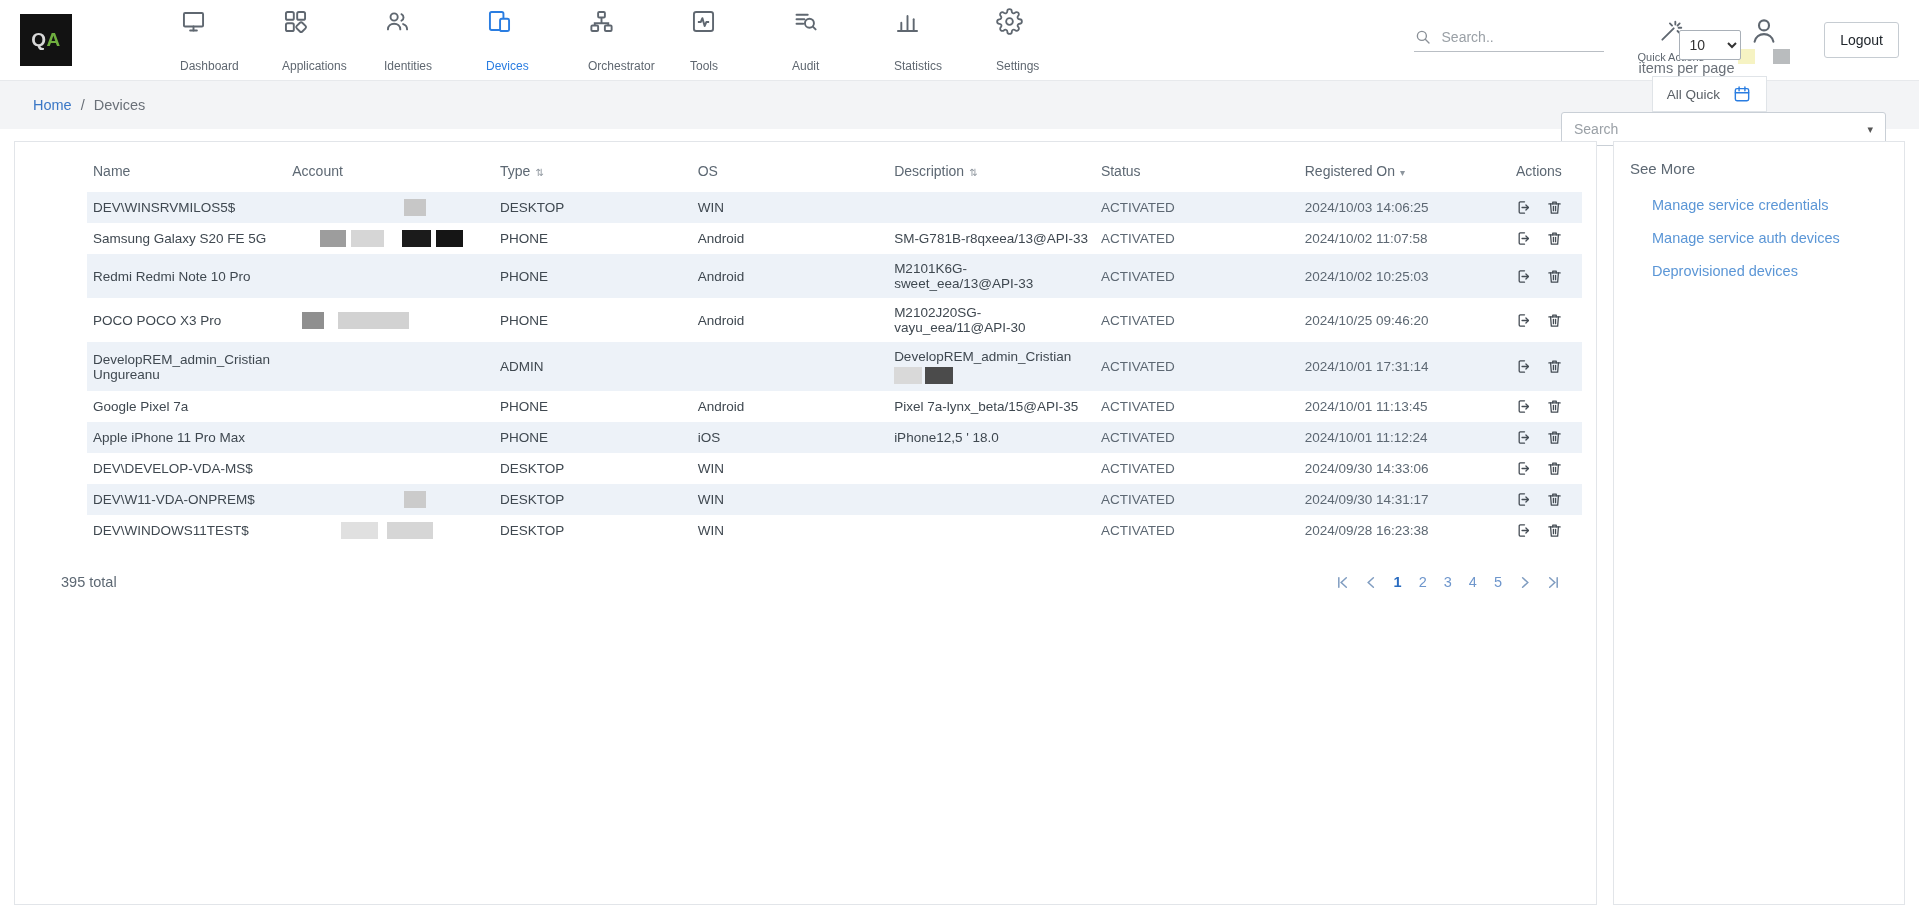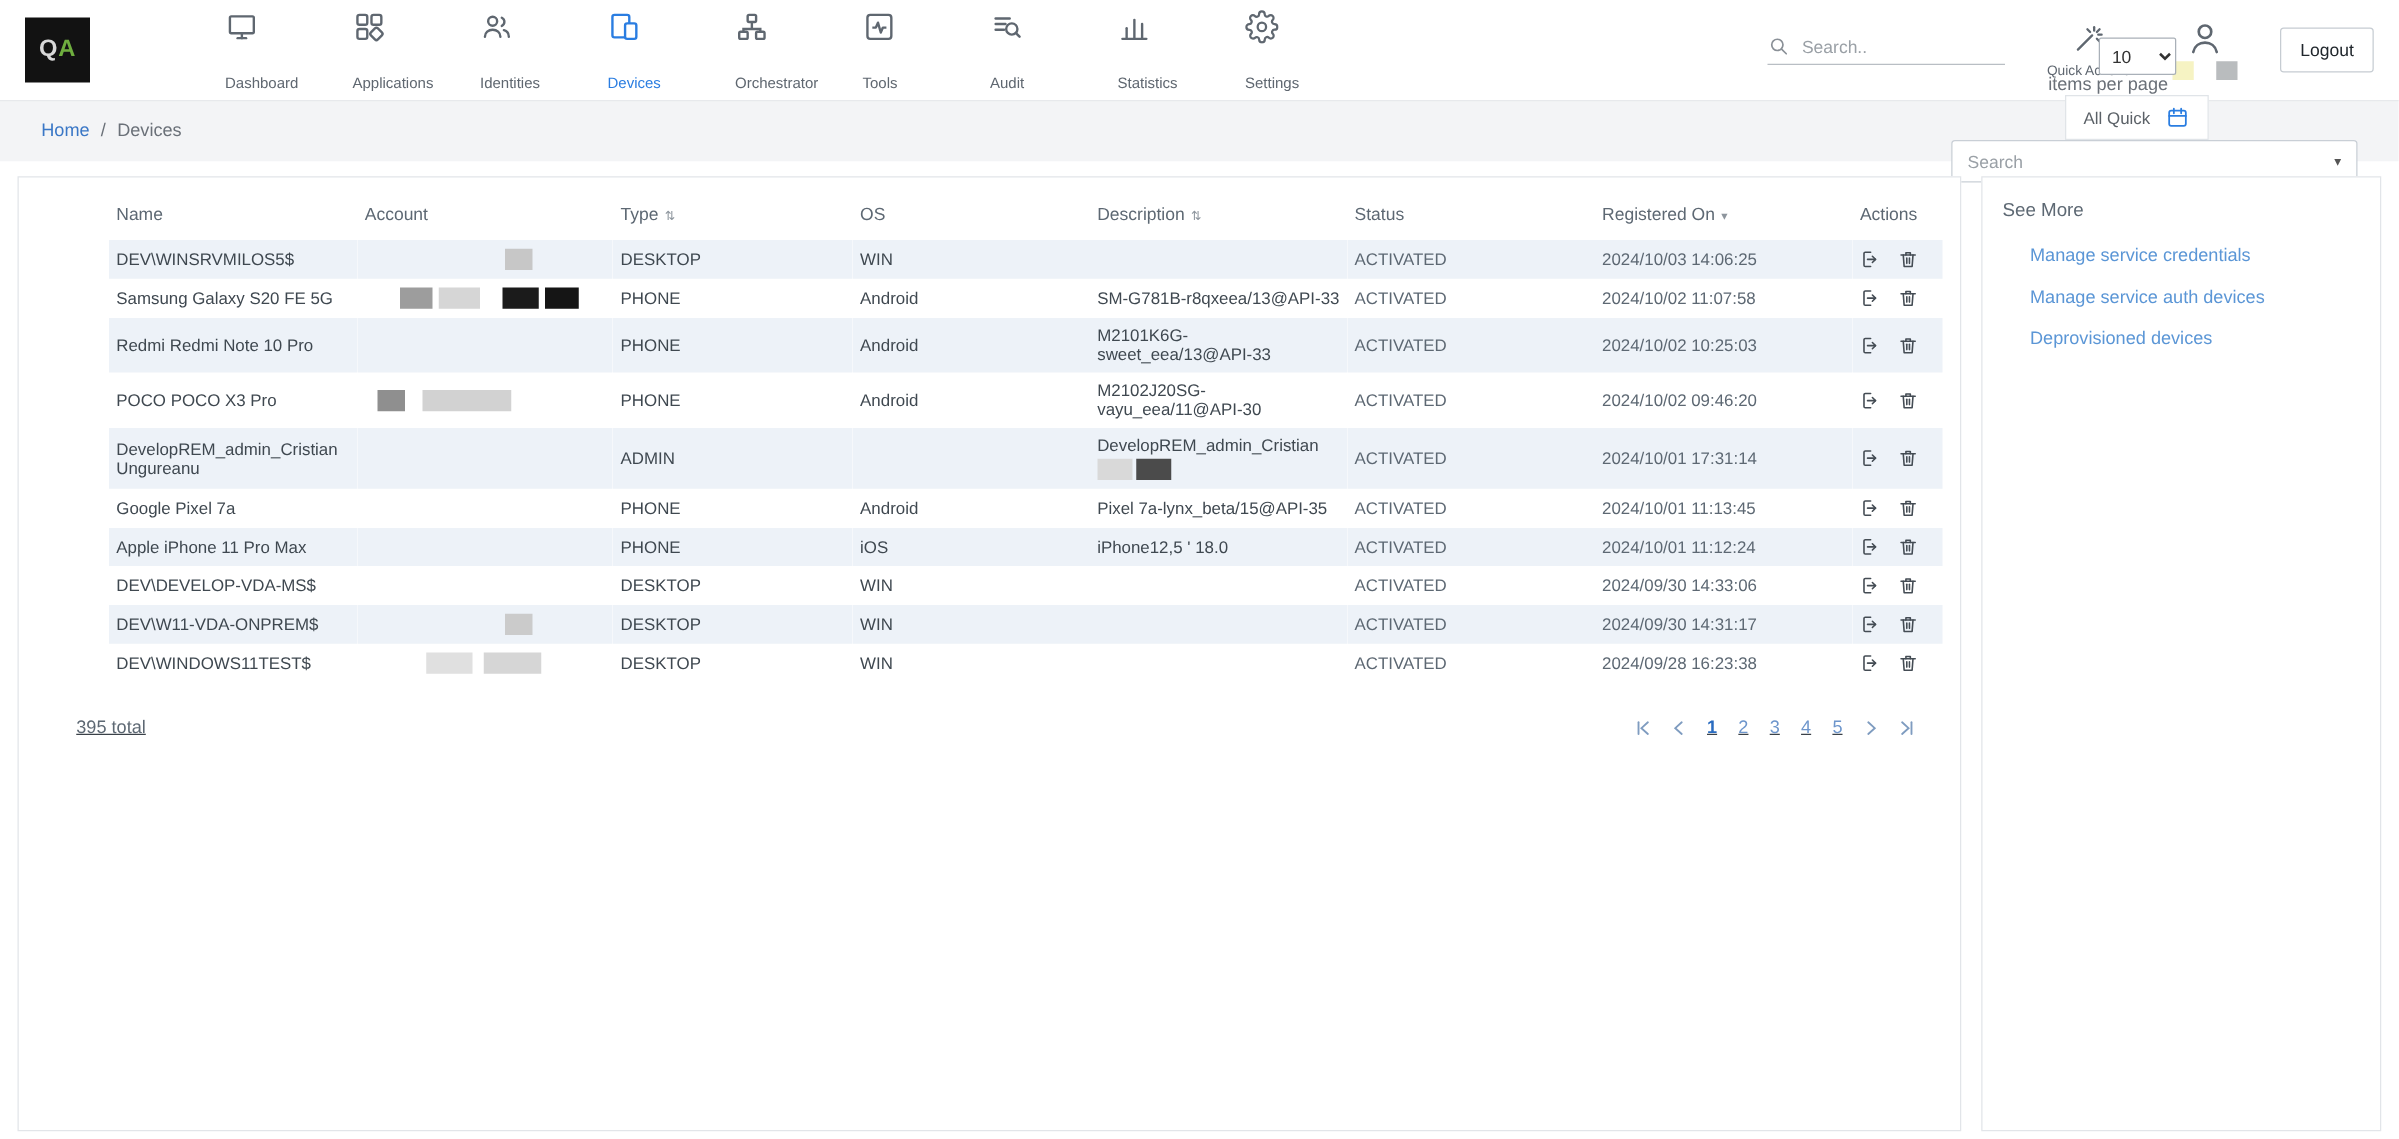--- a/index.html
+++ b/index.html
@@ -41,37 +41,37 @@
   .time-filter { display:flex; align-items:center; gap:12px; background:#fff; border:1px solid #e0e4e8; padding:7px 14px; font-size:13.5px; color:#5b6167; cursor:pointer; }
   .time-filter svg { width:20px; height:20px; color:#2a7de1; }
   .search-combo { width:325px; height:34px; border:1px solid #c9cfd6; border-radius:3px; background:#fff; display:flex; align-items:center; padding:0 12px; color:#9aa0a6; font-size:14px; margin-left:28px; cursor:pointer; }
   .search-combo .caret { margin-left:auto; color:#555; font-size:11px; }
   .search-btn { height:34px; padding:0 17px; border:1px solid #c9cfd6; border-radius:3px; background:#fff; font-size:14.5px; color:#20262c; cursor:pointer; margin-left:12px; }
 
   
   .main { display:flex; gap:16px; padding:12px 14px; }
   .card { background:#fff; border:1px solid #e2e5e9; height:764px; }
   .table-card { flex:1; padding-top:6px; display:flex; flex-direction:column; overflow:hidden; }
-  .side-card { width:320px; padding:18px 16px; }
+  .side-card { width:292px; padding:18px 16px; }
 
   
   table { border-collapse:collapse; table-layout:fixed; margin:0 14px 0 72px; }
   th { font-size:14px; font-weight:400; color:#5d6873; text-align:left; padding:15px 6px 13px 6px; white-space:nowrap; }
   th .sort { font-size:10px; color:#8d959d; margin-left:5px; }
   td { font-size:13.5px; color:#3f4850; padding:7px 6px; vertical-align:middle; overflow:hidden; }
   tbody tr:nth-child(odd) { background:#edf2f8; }
   td.dim { color:#5d6873; }
   .redact { display:inline-block; height:17px; vertical-align:middle; }
   .desc-blocks { margin-top:3px; }
   td.actions-cell { white-space:nowrap; }
   .icon-btn { background:none; border:none; cursor:pointer; color:#444c54; padding:0; margin-right:13px; vertical-align:middle; }
   .icon-btn svg { width:17px; height:17px; }
 
   
-  .table-footer { display:flex; align-items:flex-end; margin:28px 36px 0 46px;text-decoration:underline; }
+  .table-footer { display:flex; align-items:flex-end; margin:28px 36px 0 46px; }
   .total { font-size:14.5px; color:#5d6873; }
   .pager { margin-left:auto; display:flex; align-items:center; gap:13px; }
   .pg-arrow { color:#7f9cc0; cursor:pointer; }
   .pg-arrow svg { width:15px; height:15px; }
   .page { font-size:14.5px; color:#6e96cc; cursor:pointer; padding:0 2px; }
   .page.active { color:#2a6cc0; font-weight:700; }
 
   
   .side-title { font-size:15px; color:#5d6873; margin-bottom:20px; }
   .side-link { display:block; font-size:14.5px; color:#5b96d6; margin:0 0 17px 22px; cursor:pointer; }
@@ -340,21 +340,21 @@
           </tr>
           <tr>
             <td>POCO POCO X3 Pro</td>
             <td><span class="redact" style="margin-left: 10px; width: 22px; background: rgb(143, 143, 143);"></span><span class="redact" style="margin-left: 14px; width: 71px; background: rgb(210, 210, 210);"></span></td>
             <td>PHONE</td>
             <td>Android</td>
             <td>
               <div>M2102J20SG-vayu_eea/11@API-30</div>
             </td>
             <td class="dim">ACTIVATED</td>
-            <td class="dim">2024/10/02 09:46:20</td>
+            <td class="dim">2024/10/25 09:46:20</td>
             <td class="actions-cell"><button class="icon-btn"><span><svg viewBox="0 0 24 24" fill="none" stroke="currentColor" stroke-width="1.8" stroke-linecap="round" stroke-linejoin="round">
                     <path d="M12 4H6a1.5 1.5 0 0 0-1.5 1.5v13A1.5 1.5 0 0 0 6 20h6"></path>
                     <polyline points="14 8.5 17.5 12 14 15.5"></polyline>
                     <line x1="8.5" y1="12" x2="17.5" y2="12"></line>
                   </svg></span></button><button class="icon-btn"><span><svg viewBox="0 0 24 24" fill="none" stroke="currentColor" stroke-width="1.8" stroke-linecap="round" stroke-linejoin="round">
                     <polyline points="4 7 20 7"></polyline>
                     <path d="M6.5 7l1 13h9l1-13"></path>
                     <path d="M9.5 7V4.5h5V7"></path>
                     <line x1="10.5" y1="10.5" x2="10.5" y2="16.5"></line>
                     <line x1="13.5" y1="10.5" x2="13.5" y2="16.5"></line>

